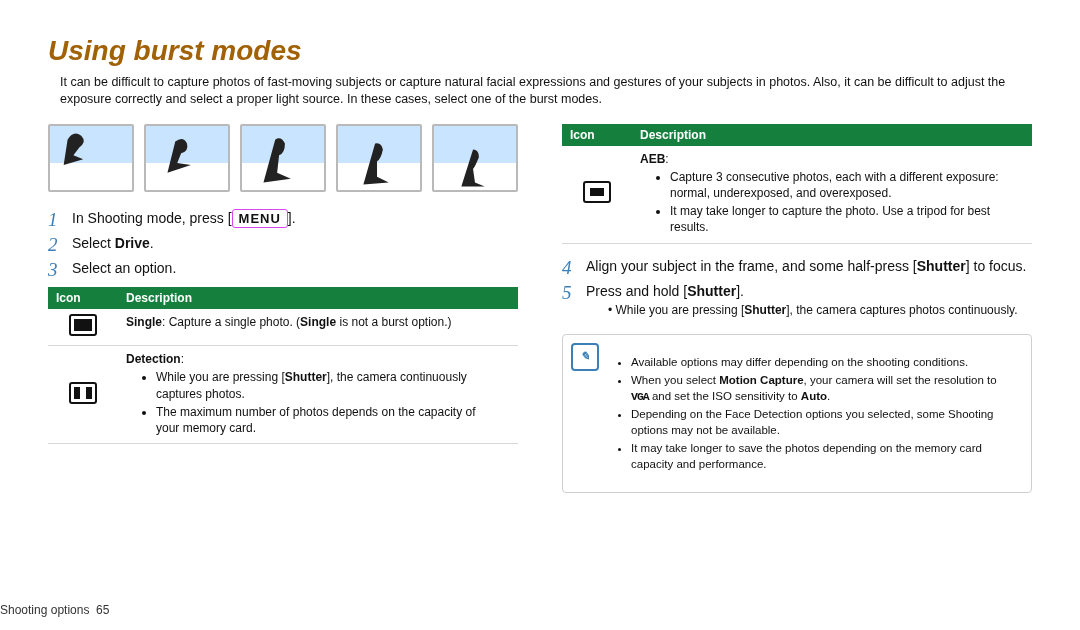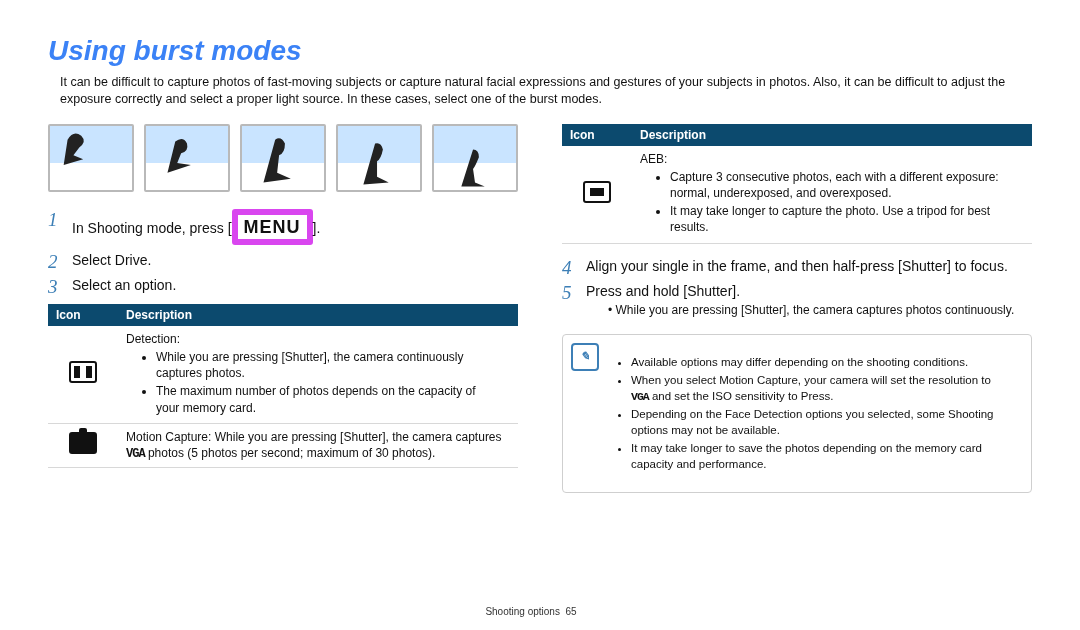--- a/index.html
+++ b/index.html
@@ -1,53 +1,53 @@
 <!DOCTYPE html>
 <html><head>
 <meta charset="utf-8">
 <style>
   html,body{margin:0;padding:0;background:#fff;color:#111;font-family:"Segoe UI","Helvetica Neue",Arial,sans-serif;font-size:13px;line-height:1.35}
   .page{width:1080px;height:630px;box-sizing:border-box;padding:32px 48px 0;position:relative}
-  h1{color:#3b82f6;font-size:28px;font-weight:700;margin:0 0 4px;font-style:italic}
+  h1{color:#a16207;font-size:28px;font-weight:700;margin:0 0 4px;font-style:italic}
   .intro{font-size:12.5px;margin:2px 12px 10px}
   .cols{display:flex;gap:44px}
   .col{flex:1;min-width:0}
   
   .strip{display:flex;gap:10px;margin:6px 0 14px}
   .frame{width:84px;height:64px;border:2px solid #b9b9b9;border-radius:2px;background:linear-gradient(#c9e4ff 0 58%,#fff 58% 100%);position:relative;overflow:hidden}
   .frame svg{position:absolute;inset:0}
   
   ol.steps{list-style:none;padding:0;margin:0;counter-reset:st}
   ol.steps>li{counter-increment:st;padding:3px 0 3px 24px;position:relative;font-size:14px}
   ol.steps>li::before{content:counter(st);position:absolute;left:0;top:1px;color:#3d7fb6;font-style:italic;font-size:19px;font-weight:400;font-family:Georgia,serif}
-  .bold{font-weight:400}
-  .menu-btn{display:inline-block;border:6px solid #d946ef;border-radius:3px;padding:0 6px;font-weight:700;font-size:18px;letter-spacing:1px}
+  .bold{font-weight:700}
+  .menu-btn{display:inline-block;border:1px solid #d946ef;border-radius:3px;padding:0 6px;font-weight:700;font-size:13px;letter-spacing:1px}
   .sub{font-size:12px;padding:2px 0 0 22px}
   .sub::before{content:"• ";}
   
   table.opt{border-collapse:collapse;width:100%;margin-top:6px;font-size:12px}
-  table.opt th{background:#0c4a6e;color:#fff;text-align:left;font-weight:700;padding:3px 8px}
+  table.opt th{background:#15803d;color:#fff;text-align:left;font-weight:700;padding:3px 8px}
   table.opt th:first-child{width:54px}
   table.opt td{border-bottom:1px solid #d8d8d8;padding:5px 8px;vertical-align:top}
   table.opt td.ic{text-align:center;vertical-align:middle}
   .ico{display:inline-block;width:24px;height:18px;border:2px solid #111;border-radius:3px;position:relative;background:#fff}
   .ico.single::after{content:"";position:absolute;left:3px;right:3px;top:3px;bottom:3px;background:#111}
   .ico.cont::after{content:"";position:absolute;left:3px;right:3px;top:3px;bottom:3px;background:linear-gradient(90deg,#111 0 33%,#fff 33% 66%,#111 66% 100%)}
   .ico.motion{background:#111}
   .ico.motion::after{content:"";position:absolute;left:8px;top:-6px;width:8px;height:6px;background:#111;border-radius:2px 2px 0 0}
   .ico.aeb::after{content:"";position:absolute;left:5px;right:5px;top:5px;bottom:5px;background:#111}
   ul.tl-list{margin:2px 16px 0;padding-left:14px}
   ul.tl-list li{margin:0 0 2px}
   .vga{font-weight:700;font-family:Liberation Mono, monospace;letter-spacing:-1px}
   
   .infobox{border:1px solid #cfcfcf;border-radius:4px;margin-top:12px;padding:8px 10px 8px 42px;position:relative;font-size:11.5px}
   .infobox .badge{position:absolute;left:8px;top:8px;width:24px;height:24px;border:2px solid #3d7fb6;border-radius:4px;display:flex;align-items:center;justify-content:center;color:#3d7fb6;font-weight:700;font-style:italic}
   .infobox ul{margin:12px;padding-left:14px}
   .infobox li{margin:0 0 3px}
-  .footer{position:absolute;bottom:12px;left:0;right:18px;text-align:center;font-size:10px;color:#333}
+  .footer{position:absolute;bottom:12px;left:0;right:18px;text-align:left;font-size:12px;color:#333}
 </style>
 </head>
 <body>
 
 <div class="page">
   <h1>Using burst modes</h1>
   <p class="intro">It can be difficult to capture photos of fast-moving subjects or capture natural facial expressions and gestures of your subjects in photos. Also, it can be difficult to adjust the exposure correctly and select a proper light source. In these cases, select one of the burst modes.</p>
 
   <div class="cols">
 
@@ -91,33 +91,31 @@
         <li>Select an option.</li>
       </ol>
 
       <table class="opt">
         <tbody>
             <tr>
           <th>Icon</th>
           <th>Description</th>
         </tr>
         <tr>
+          <td class="ic"><span class="ico single"></span></td>
+          <td><span class="tl bold">Single</span><span>: Capture a single photo. (</span><span class="bold">Single</span><span> is not a burst option.)</span></td>
+        </tr>
+        <tr>
           <td class="ic"><span class="ico cont"></span></td>
           <td>
             <span class="tl bold">Detection</span><span>:</span>
             <ul class="tl-list">
               <li><span>While you are pressing [</span><span class="bold">Shutter</span><span>], the camera continuously captures photos.</span></li>
               <li><span>The maximum number of photos depends on the capacity of your memory card.</span></li>
             </ul>
-          </td>
-        </tr>
-        <tr>
-          <td class="ic"><span class="ico motion"></span></td>
-          <td>
-            <span class="tl bold">Motion Capture</span><span>: While you are pressing [</span><span class="bold">Shutter</span><span>], the camera captures </span><span class="vga">VGA</span><span> photos (5 photos per second; maximum of 30 photos).</span>
           </td>
         </tr>
       </tbody>
         </table>
     </div>
 
     <div class="col">
       <table class="opt">
         <tbody>
             <tr>
@@ -132,33 +130,33 @@
               <li>Capture 3 consecutive photos, each with a different exposure: normal, underexposed, and overexposed.</li>
               <li>It may take longer to capture the photo. Use a tripod for best results.</li>
             </ul>
           </td>
         </tr>
       </tbody>
         </table>
 
       <ol class="steps" start="4" style="counter-reset:st 3;margin-top:10px">
         <li>
-          <span>Align your single in the frame, and then half-press [</span><span class="bold">Shutter</span><span>] to focus.</span>
+          <span>Align your subject in the frame, and some half-press [</span><span class="bold">Shutter</span><span>] to focus.</span>
         </li>
         <li>
           <span>Press and hold [</span><span class="bold">Shutter</span><span>].</span>
           <div class="sub"><span>While you are pressing [</span><span class="bold">Shutter</span><span>], the camera captures photos continuously.</span></div>
         </li>
       </ol>
 
       <div class="infobox">
         <div class="badge">✎</div>
         <ul>
           <li>Available options may differ depending on the shooting conditions.</li>
-          <li><span>When you select </span><span class="bold">Motion Capture</span><span>, your camera will set the resolution to </span><span class="vga">VGA</span><span> and set the ISO sensitivity to </span><span class="bold">Press</span><span>.</span></li>
+          <li><span>When you select </span><span class="bold">Motion Capture</span><span>, your camera will set the resolution to </span><span class="vga">VGA</span><span> and set the ISO sensitivity to </span><span class="bold">Auto</span><span>.</span></li>
           <li>Depending on the Face Detection options you selected, some Shooting options may not be available.</li>
           <li>It may take longer to save the photos depending on the memory card capacity and performance.</li>
         </ul>
       </div>
     </div>
   </div>
 
   <div class="footer">
     <span>Shooting options</span>&nbsp;&nbsp;<span>65</span>
   </div>

